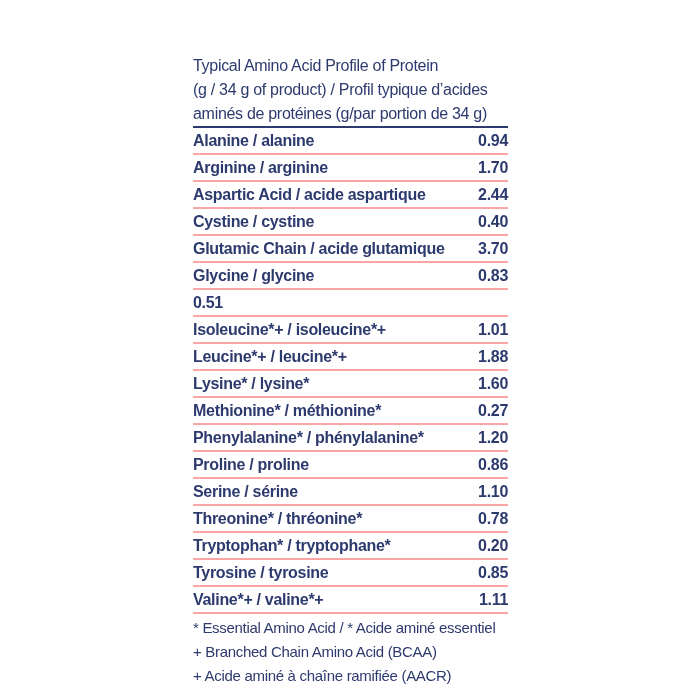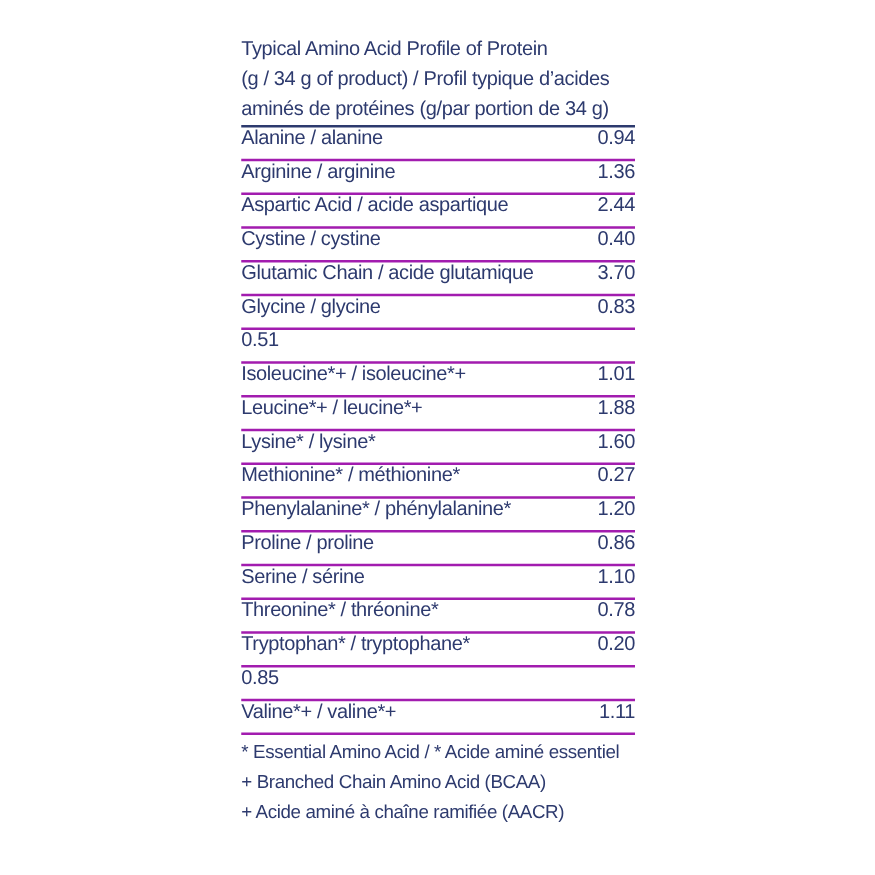--- a/index.html
+++ b/index.html
@@ -7,41 +7,43 @@
     padding: 0;
     width: 700px;
     height: 700px;
     background: #ffffff;
     font-family: "Liberation Sans", sans-serif;
     overflow: hidden;
   }
   .label {
     position: absolute;
     left: 193px;
-    top: 28px;
+    top: 54px;
     width: 315px;
     color: #2d3a6e;
     font-weight: 500;
   }
   .title {
     font-size: 16px;
     line-height: 24px;
     letter-spacing: -0.3px;
     white-space: pre;
   }
   .table {
     border-top: 2px solid #2d3a6e;
   }
   .row {
     display: flex;
     justify-content: space-between;
+    align-items: center;
     height: 25px;
-    border-bottom: 2px solid #a21caf;
+    border-bottom: 2px solid #fca5a5;
     font-size: 16px;
     letter-spacing: -0.3px;
+    font-weight: bold;
   }
   .row .value {
     text-align: right;
   }
   .footnotes {
     margin-top: 2px;
     font-size: 15px;
     line-height: 24px;
     letter-spacing: -0.3px;
   }
@@ -55,21 +57,21 @@
 (g / 34 g of product) / Profil typique d’acides
 aminés de protéines (g/par portion de 34 g)</div>
 
   <div class="table">
     <div class="row">
       <span class="name">Alanine / alanine</span>
       <span class="value">0.94</span>
     </div>
     <div class="row">
       <span class="name">Arginine / arginine</span>
-      <span class="value">1.36</span>
+      <span class="value">1.70</span>
     </div>
     <div class="row">
       <span class="name">Aspartic Acid / acide aspartique</span>
       <span class="value">2.44</span>
     </div>
     <div class="row">
       <span class="name">Cystine / cystine</span>
       <span class="value">0.40</span>
     </div>
     <div class="row">
@@ -113,20 +115,21 @@
     </div>
     <div class="row">
       <span class="name">Threonine* / thréonine*</span>
       <span class="value">0.78</span>
     </div>
     <div class="row">
       <span class="name">Tryptophan* / tryptophane*</span>
       <span class="value">0.20</span>
     </div>
     <div class="row">
+      <span class="name">Tyrosine / tyrosine</span>
       <span class="value">0.85</span>
     </div>
     <div class="row">
       <span class="name">Valine*+ / valine*+</span>
       <span class="value">1.11</span>
     </div>
   </div>
 
   <div class="footnotes">
     <div>* Essential Amino Acid / * Acide aminé essentiel</div>

